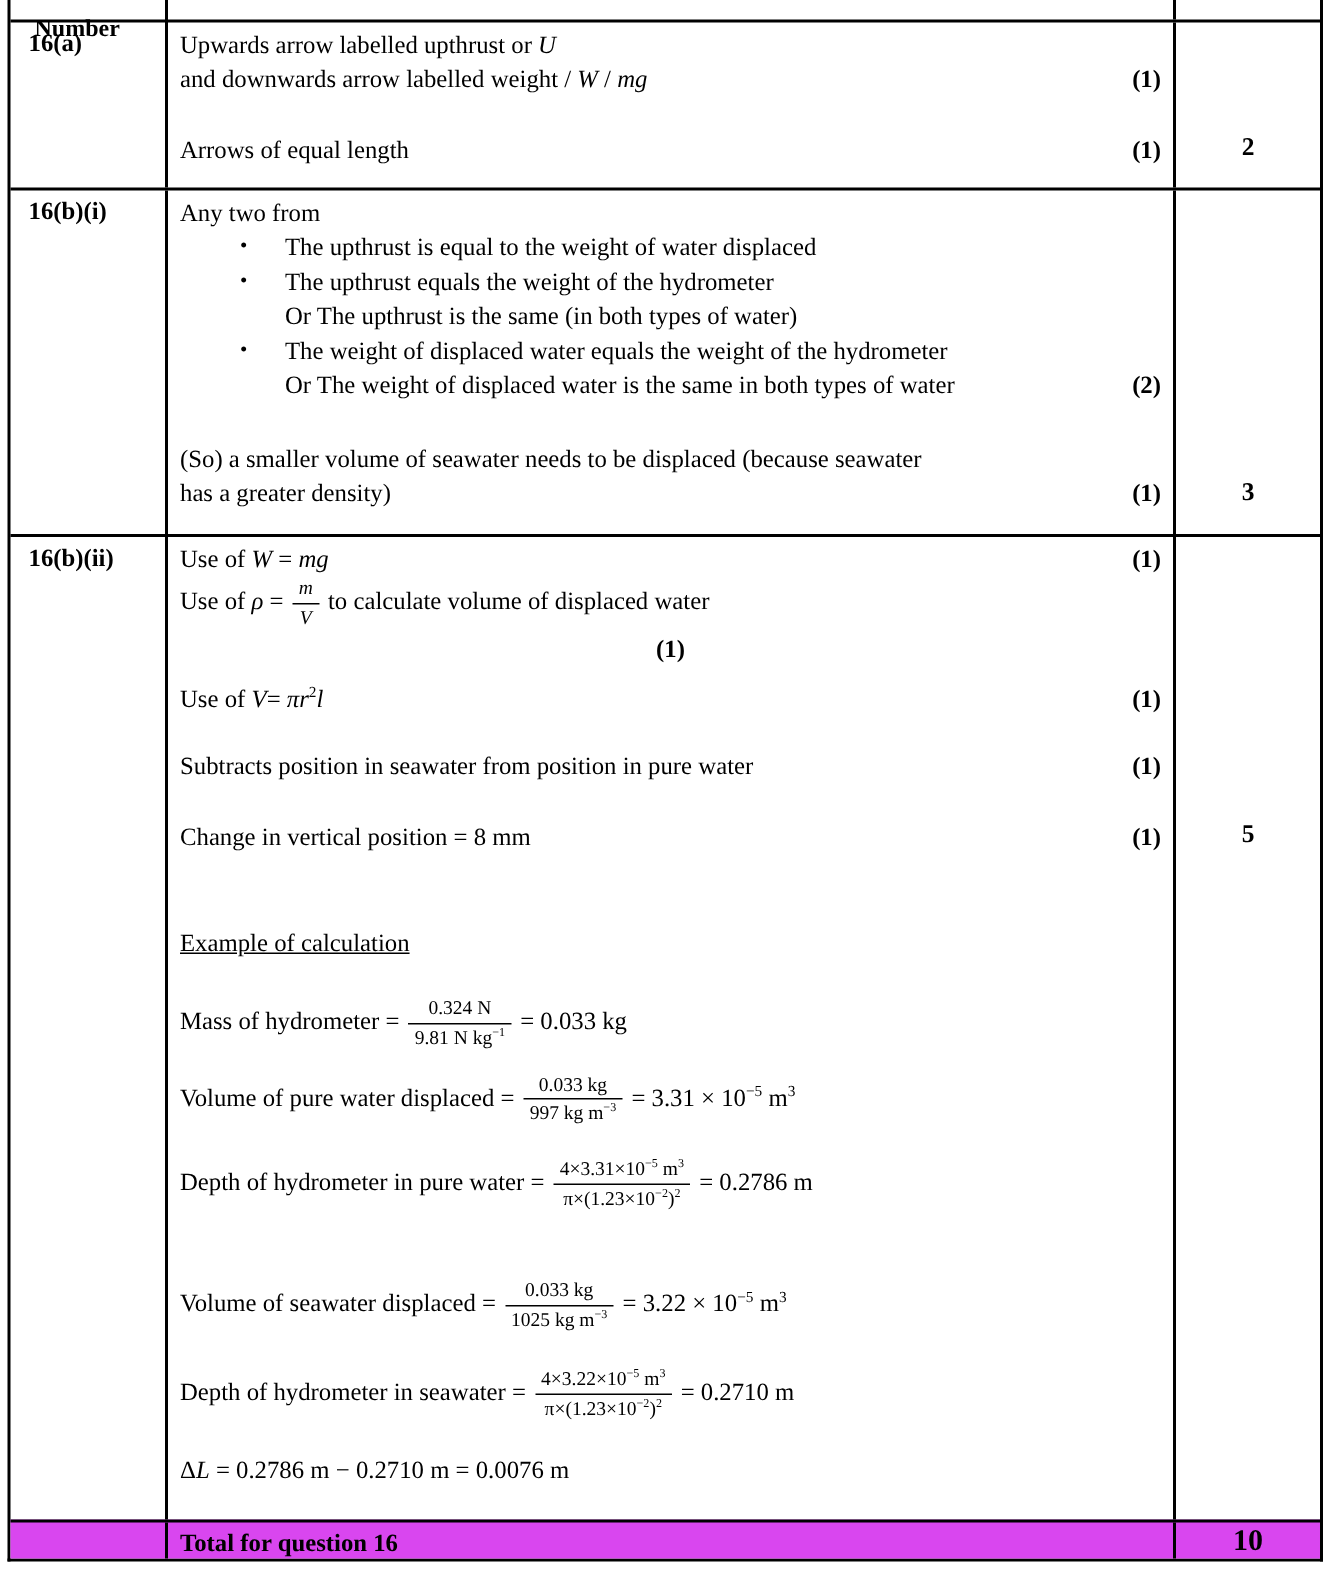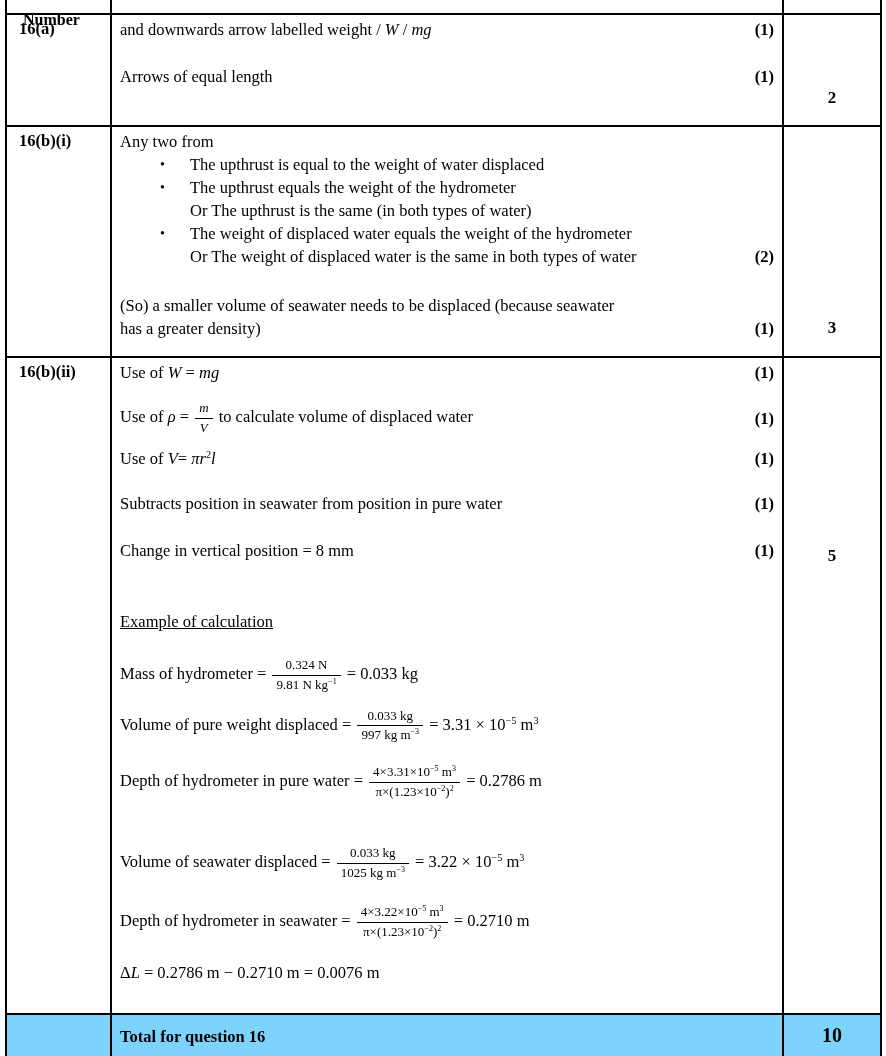--- a/index.html
+++ b/index.html
@@ -13,21 +13,21 @@
       padding:4px 4px 16px 12px;font-weight:bold;font-size:16.5px;}
   .c2{flex:1;box-sizing:border-box;border-right:2px solid #000;
       padding:3px 8px 0 8px;position:relative;font-size:16.5px;}
   .c3{width:96px;box-sizing:border-box;position:relative;}
   .hrow{height:13px;}
   .hrow .c1{padding:16px;overflow:hidden;text-align:left;}
   .hrow .hn{display:block;margin-top:-5px;line-height:18px;font-size:16px;font-weight:bold;}
   .r1{height:112px;}
   .r2{height:231px;}
   .r3{height:657px;}
-  .frow{height:43px;background:#7dd3fc;align-items:stretch;}
+  .frow{height:26px;background:#d946ef;align-items:stretch;}
   .frow .c2{display:flex;align-items:center;font-weight:bold;}
   .frow .c3{display:flex;align-items:center;justify-content:center;font-weight:bold;font-size:20px;text-align:right;}
   .line{line-height:23px;white-space:nowrap;}
   .seg-b{font-weight:normal;}
   .seg-i{font-style:italic;}
   .underline{text-decoration:underline;}
   .point{display:flex;justify-content:space-between;}
   .point .mark{font-weight:bold;align-self:flex-end;line-height:23px;}
   .point .mark.mc{align-self:center;}
   .total{position:absolute;left:0;width:100%;text-align:center;
@@ -37,21 +37,21 @@
   .bullets{margin-left:40px;}
   .bullet{display:flex;}
   .dot{width:30px;line-height:23px;font-size:14px;}
   sup{font-size:62%;line-height:0;}
   .frac{display:inline-block;vertical-align:middle;text-align:center;
         font-size:13px;line-height:1.3;margin:0 2px;}
   .frac .num{display:block;border-bottom:1.4px solid #000;padding:0 4px 1px 4px;}
   .frac .den{display:block;padding:1px 4px 0 4px;}
   
   .mt6{margin-top:24px;}  .mt10{margin-top:10px;} .mt14{margin-top:14px;}
-  .mt16{margin-top:16px;}.mt20{margin-top:20px;} .mt22{margin-top:22px;}
+  .mt16{flex-direction:column;}.mt20{margin-top:20px;} .mt22{margin-top:22px;}
   .mt24{margin-top:24px;}.mt26{margin-top:26px;gap:13px;}
   .mt44{margin-top:44px;}.mt48{margin-top:48px;}
 </style>
 </head>
 <body>
 
 <div class="mstable">
 
   <div class="trow hrow">
     <div class="c1">
@@ -61,20 +61,21 @@
     <div class="c3"></div>
   </div>
 
   <div class="trow r1">
     <div class="c1">
       <span>16(a)</span>
     </div>
     <div class="c2">
       <div class="point">
         <div>
+          <div class="line"><span>Upwards arrow labelled upthrust or </span><span class="seg-i">U</span></div>
           <div class="line"><span class="seg-b">and</span><span> downwards arrow labelled weight / </span><span class="seg-i">W</span><span> / </span><span class="seg-i">mg</span></div>
         </div>
         <span class="mark">(1)</span>
       </div>
       <div class="point mt24">
         <div>
           <div class="line"><span>Arrows of equal length</span></div>
         </div>
         <span class="mark">(1)</span>
       </div>
@@ -149,21 +150,21 @@
         <div class="line"><span>Subtracts position in seawater from position in pure water</span></div>
         <span class="mark mc">(1)</span>
       </div>
       <div class="point mt24">
         <div class="line"><span>Change in vertical position = 8 mm</span></div>
         <span class="mark mc">(1)</span>
       </div>
 
       <div class="line underline mt48">Example of calculation</div>
       <div class="line mt6"><span>Mass of hydrometer = </span><span class="frac"><span class="num"><span>0.324 N</span></span><span class="den"><span>9.81 N kg</span><sup>−1</sup></span></span><span> = 0.033 kg</span></div>
-      <div class="line mt14"><span>Volume of pure weight displaced = </span><span class="frac"><span class="num"><span>0.033 kg</span></span><span class="den"><span>997 kg m</span><sup>−3</sup></span></span><span> = 3.31 × 10</span><sup>−5</sup><span> m</span><sup>3</sup></div>
+      <div class="line mt14"><span>Volume of pure water displaced = </span><span class="frac"><span class="num"><span>0.033 kg</span></span><span class="den"><span>997 kg m</span><sup>−3</sup></span></span><span> = 3.31 × 10</span><sup>−5</sup><span> m</span><sup>3</sup></div>
       <div class="line mt20"><span>Depth of hydrometer in pure water = </span><span class="frac"><span class="num"><span>4×3.31×10</span><sup>−5</sup><span> m</span><sup>3</sup></span><span class="den"><span>π×(1.23×10</span><sup>−2</sup><span>)</span><sup>2</sup></span></span><span> = 0.2786 m</span></div>
       <div class="line mt44"><span>Volume of seawater displaced = </span><span class="frac"><span class="num"><span>0.033 kg</span></span><span class="den"><span>1025 kg m</span><sup>−3</sup></span></span><span> = 3.22 × 10</span><sup>−5</sup><span> m</span><sup>3</sup></div>
       <div class="line mt22"><span>Depth of hydrometer in seawater = </span><span class="frac"><span class="num"><span>4×3.22×10</span><sup>−5</sup><span> m</span><sup>3</sup></span><span class="den"><span>π×(1.23×10</span><sup>−2</sup><span>)</span><sup>2</sup></span></span><span> = 0.2710 m</span></div>
       <div class="line mt20"><span>Δ</span><span class="seg-i">L</span><span> = 0.2786 m − 0.2710 m = 0.0076 m</span></div>
     </div>
     <div class="c3">
       <span class="total" style="top:186px">5</span>
     </div>
   </div>
 

